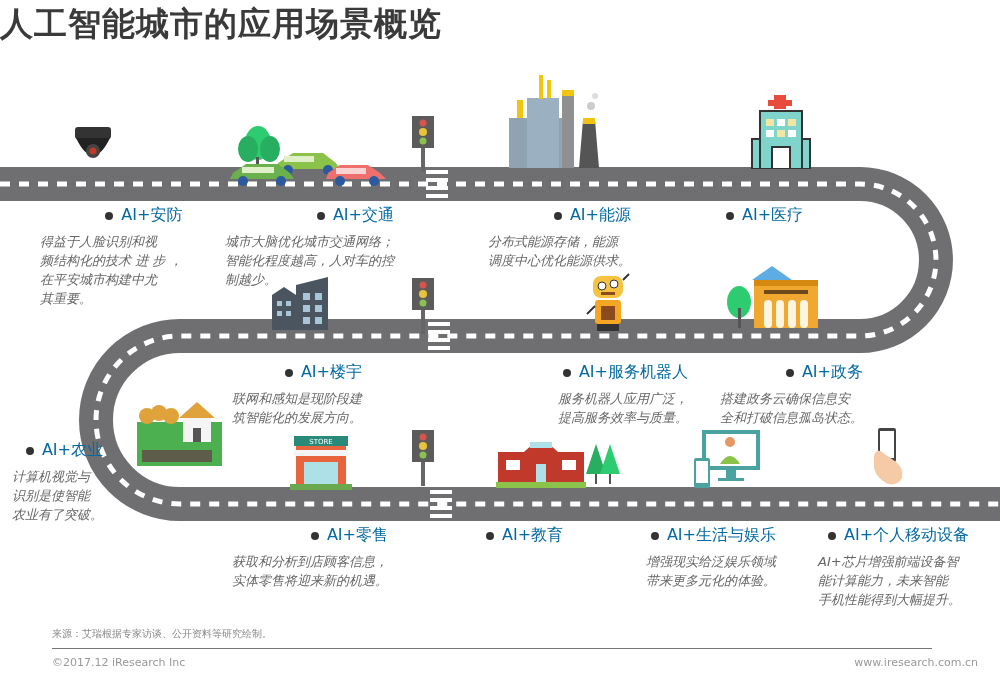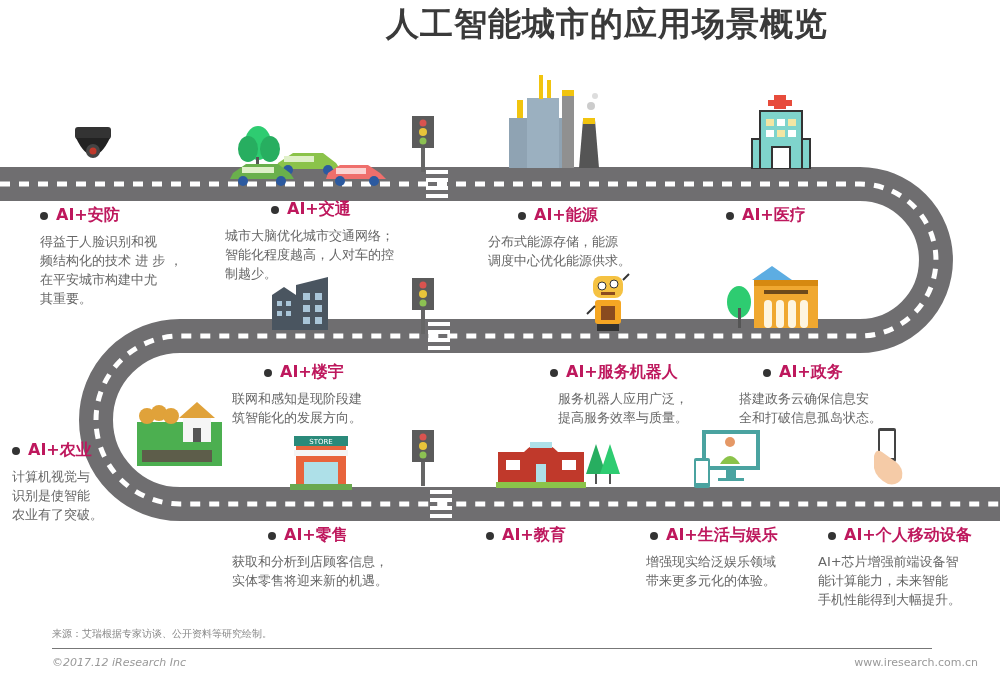--- a/index.html
+++ b/index.html
@@ -1,26 +1,26 @@
 <!DOCTYPE html>
 <html><head>
 <meta charset="utf-8">
 <style>
   * { box-sizing: border-box; margin: 0; padding: 0; }
   html, body { width: 1000px; height: 673px; background: #ffffff; overflow: hidden; }
   body { position: relative; font-family: "DejaVu Sans", "Liberation Sans", sans-serif; color: #555; }
-  .title { position: absolute; left: 0; top: 2px; width: 828px; text-align: right; font-size: 33px; font-weight: bold; color: #3a3a3a; letter-spacing: 1px; }
+  .title { position: absolute; left: 0; top: 2px; width: 828px; text-align: left; font-size: 33px; font-weight: bold; color: #3a3a3a; letter-spacing: 1px; }
   svg.road { position: absolute; left: 0; top: 0; }
   .item { position: absolute; }
-  .item h3 { font-size: 16px; font-weight: bold; color: #be185d; white-space: nowrap; display: flex; align-items: center; }
+  .item h3 { font-size: 16px; font-weight: normal; color: #0369a1; white-space: nowrap; display: flex; align-items: center; justify-content: flex-end; }
   .item h3 .dot { display: inline-block; width: 8px; height: 8px; border-radius: 50%; background: #333; margin-right: 8px; }
-  .item p { font-size: 13px; line-height: 19px; color: #666; margin-top: 6px; white-space: pre-line; }
+  .item p { font-size: 13px; line-height: 19px; color: #666; margin-top: 6px; white-space: pre-line; font-style: italic; }
   .footer-src { position: absolute; left: 52px; top: 627px; font-size: 10px; color: #888; font-family: Liberation Serif, serif; }
   .footer-line { position: absolute; left: 52px; top: 648px; width: 880px; height: 1px; background: #777; }
-  .footer-copy { position: absolute; left: 52px; top: 656px; font-size: 11px; color: #999; font-style: italic; }
+  .footer-copy { position: absolute; left: 52px; top: 656px; font-size: 11px; color: #999; }
   .footer-url { position: absolute; right: 22px; top: 656px; font-size: 11px; color: #999; }
   .icon { position: absolute; }
 </style>
 </head>
 <body>
 
 <div class="title">人工智能城市的应用场景概览</div>
 
 <svg class="road" width="1000" height="673">
 
@@ -219,21 +219,21 @@
 <div class="item" style="left:40px;top:205px">
   <h3>
       <span class="dot"></span>
       <span>AI+安防</span>
     </h3>
   <p>得益于人脸识别和视
 频结构化的技术 进 步 ，
 在平安城市构建中尤
 其重要。</p>
 </div>
-<div class="item" style="left:225px;top:199px">
+<div class="item" style="left:225px;top:205px">
   <h3 style="margin-left:46px">
       <span class="dot"></span>
       <span>AI+交通</span>
     </h3>
   <p>城市大脑优化城市交通网络；
 智能化程度越高，人对车的控
 制越少。</p>
 </div>
 <div class="item" style="left:488px;top:205px">
   <h3 style="margin-left:30px">
@@ -259,21 +259,21 @@
 筑智能化的发展方向。</p>
 </div>
 <div class="item" style="left:558px;top:362px">
   <h3 style="margin-left:-8px">
       <span class="dot"></span>
       <span>AI+服务机器人</span>
     </h3>
   <p>服务机器人应用广泛，
 提高服务效率与质量。</p>
 </div>
-<div class="item" style="left:739px;top:362px">
+<div class="item" style="left:720px;top:362px">
   <h3 style="margin-left:24px">
       <span class="dot"></span>
       <span>AI+政务</span>
     </h3>
   <p>搭建政务云确保信息安
 全和打破信息孤岛状态。</p>
 </div>
 <div class="item" style="left:12px;top:440px">
   <h3>
       <span class="dot"></span>

